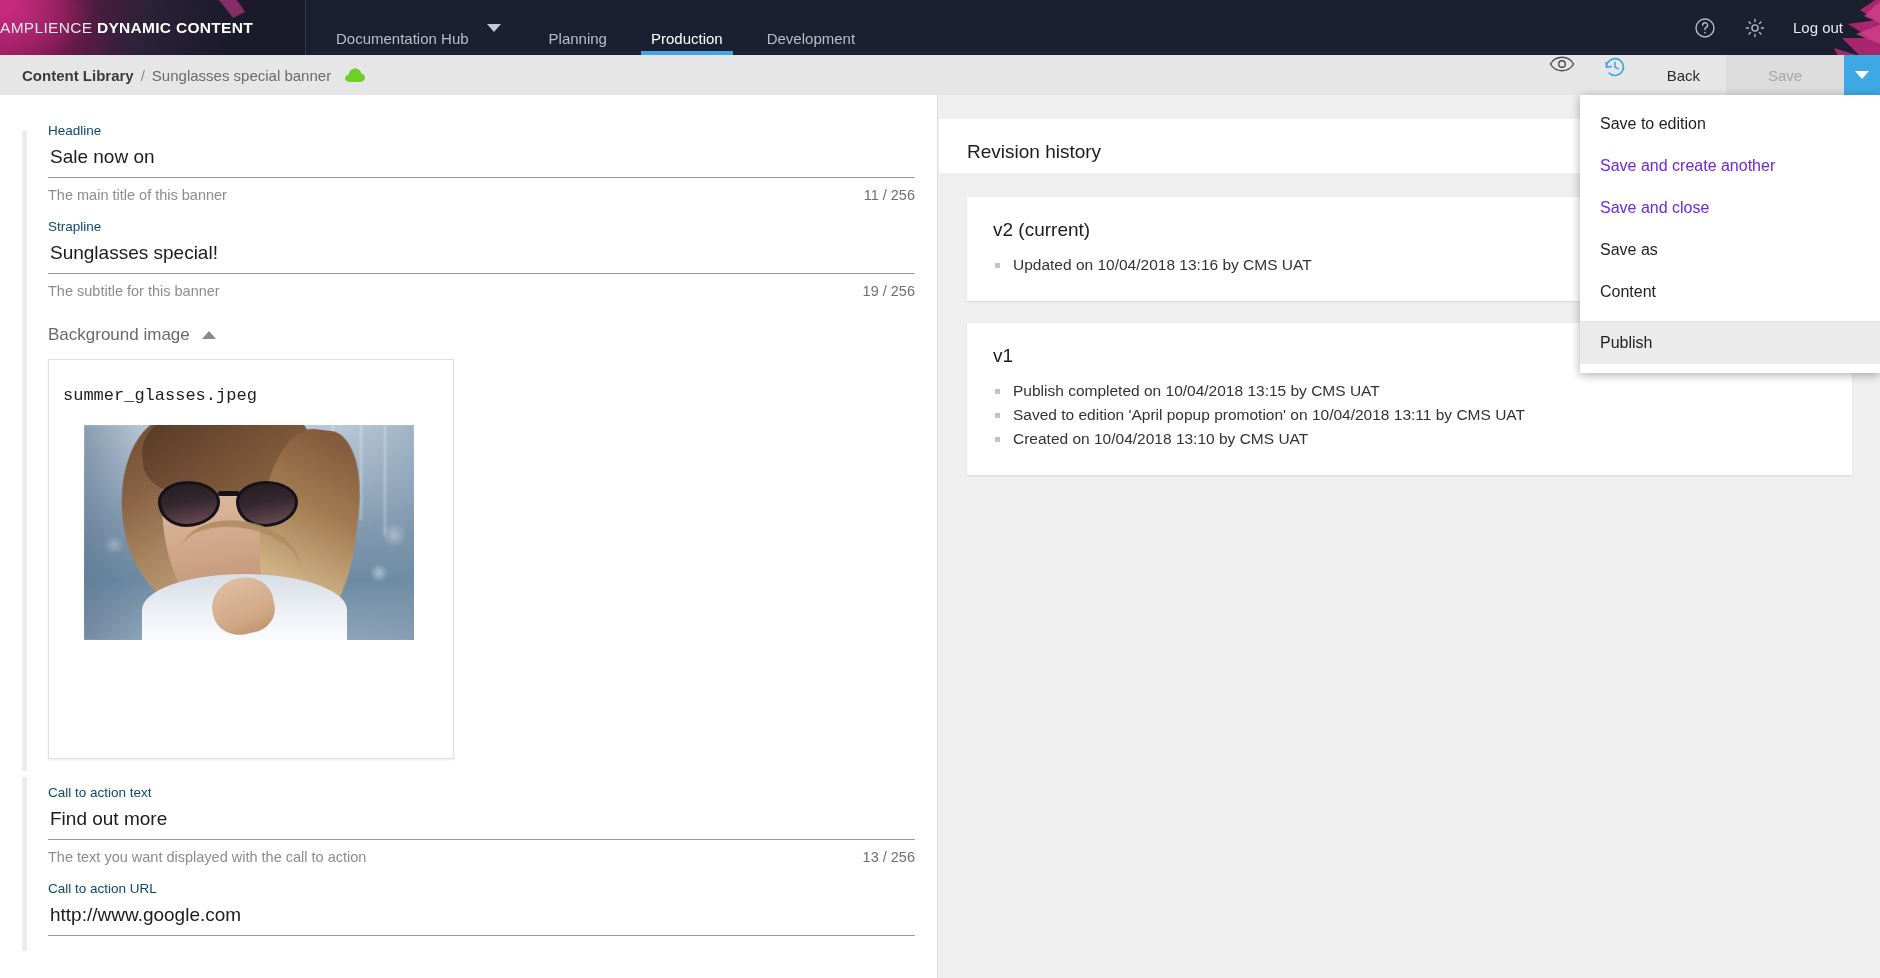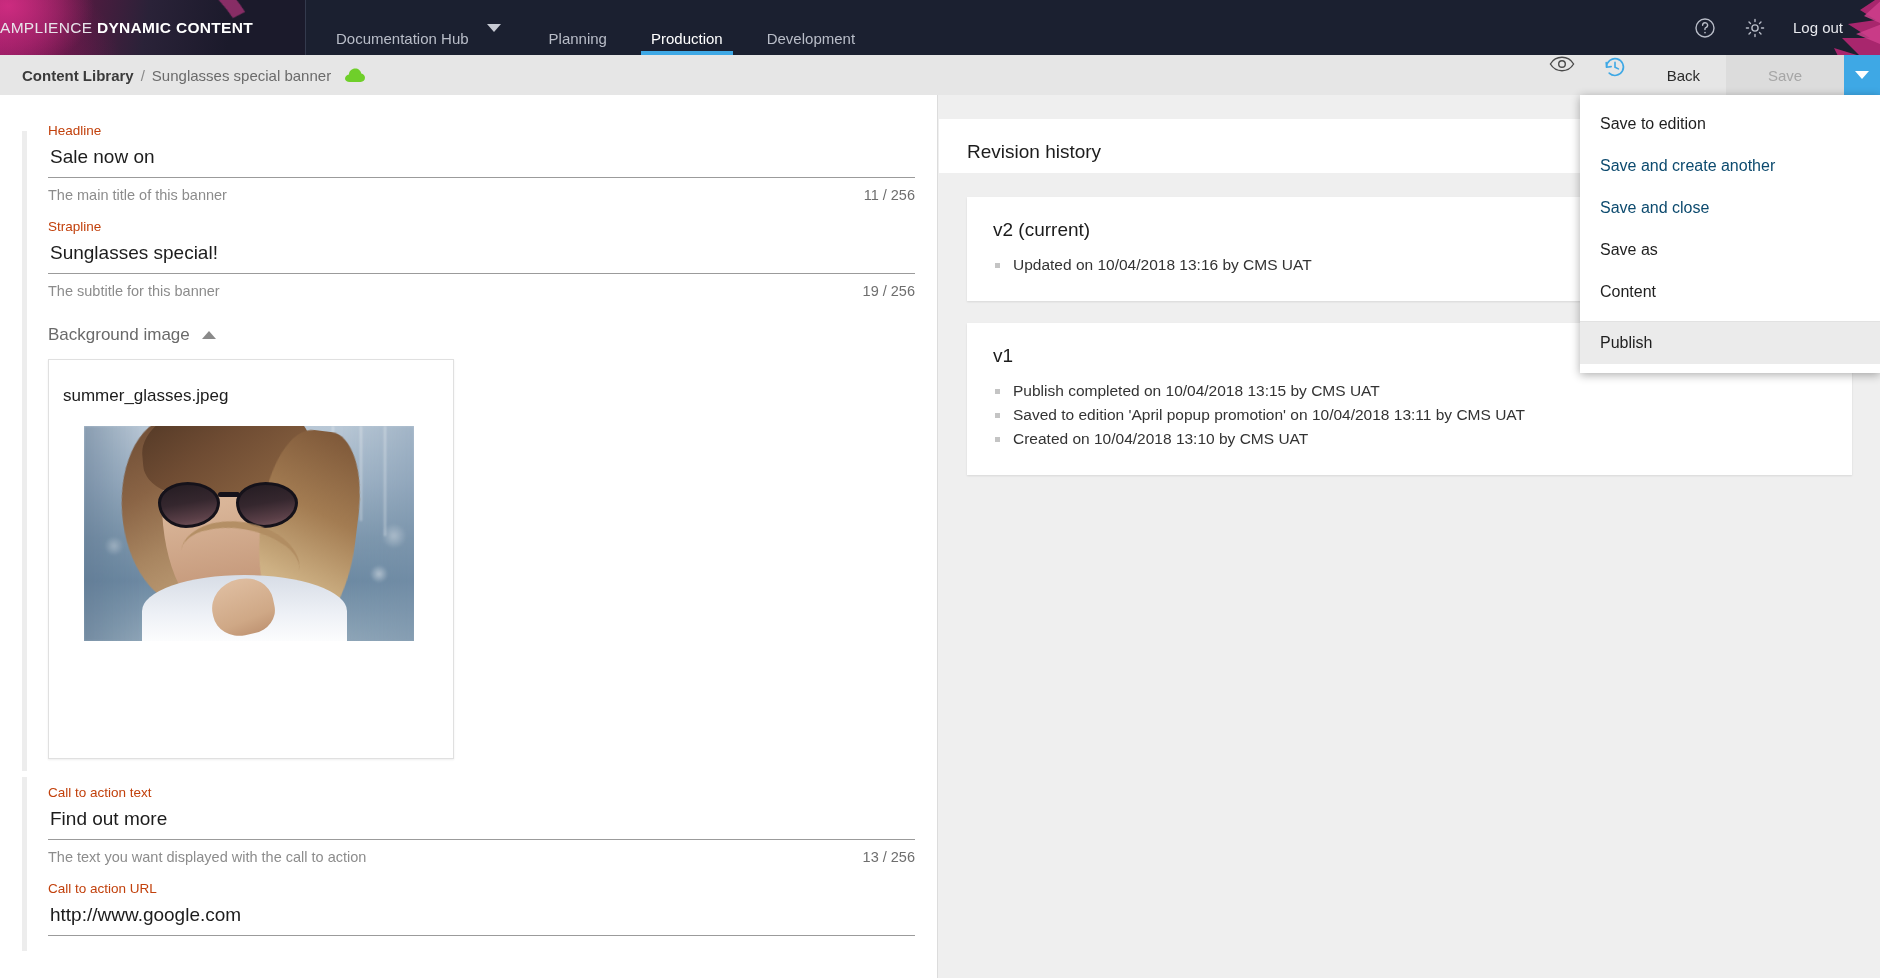--- a/index.html
+++ b/index.html
@@ -133,21 +133,21 @@
     background: #ffffff;
     box-shadow: 0 2px 9px rgba(0,0,0,0.32);
     z-index: 60;
     padding: 8px 0 0 0;
   }
   .menu-item {
     height: 42px; display: flex; align-items: center;
     padding-left: 20px; font-size: 16px; color: #1f1f1f;
     cursor: pointer;
   }
-  .menu-item.disabled { color: #0c4a6e; cursor: default; }
+  .menu-item.disabled { color: #6d28d9; cursor: default; }
   .menu-item.highlight { background: #ebebeb; }
   .menu-sep { height: 1px; background: #e2e2e2; margin: 8px 0 0 0; }
   .menu-tail { height: 9px; background: #fff; }
 
   
   .content-area {
     position: absolute; top: 95px; left: 0; width: 1880px; height: 883px;
     background: #efefef;
   }
   .left-pane {
@@ -157,21 +157,21 @@
     overflow: hidden;
   }
   .form-wrap { position: relative; padding: 28px 0 0 0; }
 
   .field-group { position: relative; padding-left: 48px; padding-right: 22px; }
   .gutter-bar {
     position: absolute; left: 22px; width: 5px; background: #ededed;
   }
 
   .field-label {
-    font-size: 13.5px; color: #c2410c; margin-bottom: 6px;
+    font-size: 13.5px; color: #0c4a6e; margin-bottom: 6px;
   }
   .field-input {
     font-size: 19px; color: #1c1c1c;
     border: none; border-bottom: 1px solid #9b9b9b;
     width: 100%; padding: 2px 0 9px 2px;
     background: transparent; outline: none;
     font-family: "Liberation Sans", sans-serif;
   }
   .field-foot {
     display: flex; justify-content: space-between; align-items: baseline;
@@ -189,20 +189,21 @@
   .chev-up {
     width: 0; height: 0;
     border-left: 7px solid transparent; border-right: 7px solid transparent;
     border-bottom: 8px solid #8a8a8a;
   }
   .image-card {
     width: 406px; height: 400px;
     border: 1px solid #e0e0e0; background: #fff;
     box-shadow: 0 1px 2px rgba(0,0,0,0.07);
     padding: 26px 0 0 0;
+    font-family: Liberation Mono, monospace;
   }
   .image-card-name {
     font-size: 17px; color: #1c1c1c; padding-left: 14px; padding-bottom: 20px;
   }
   .photo {
     width: 330px; height: 215px; margin-left: 35px;
     position: relative; overflow: hidden;
     background: #6b7f92;
   }
   .ph-bg {

